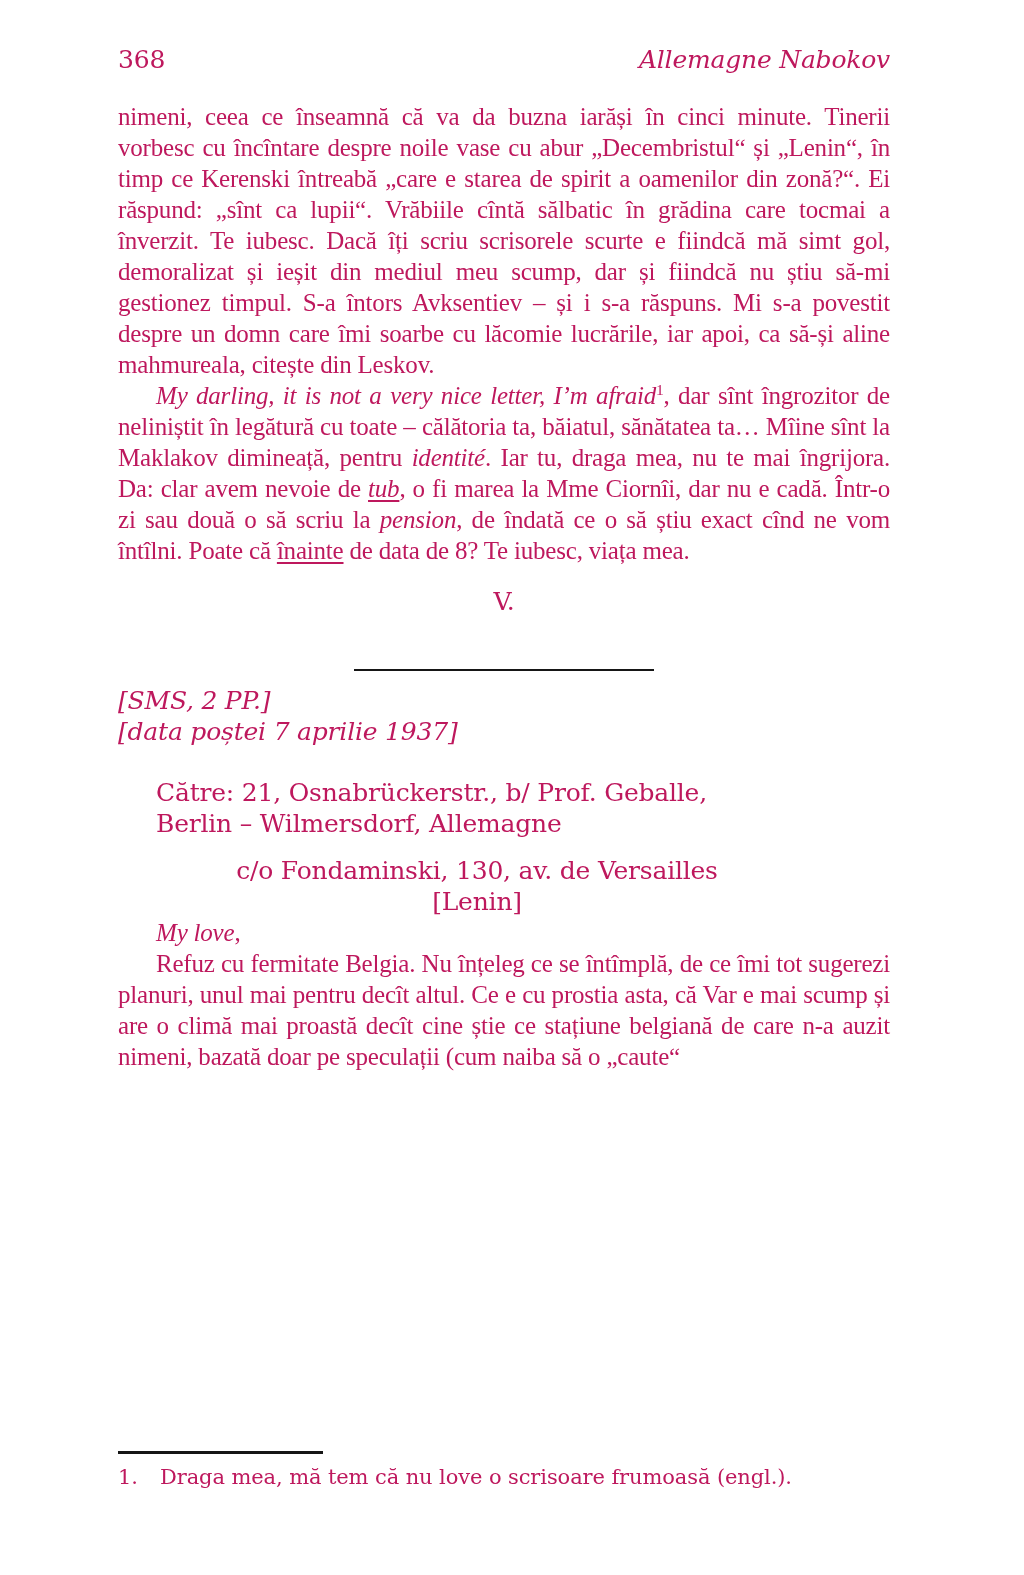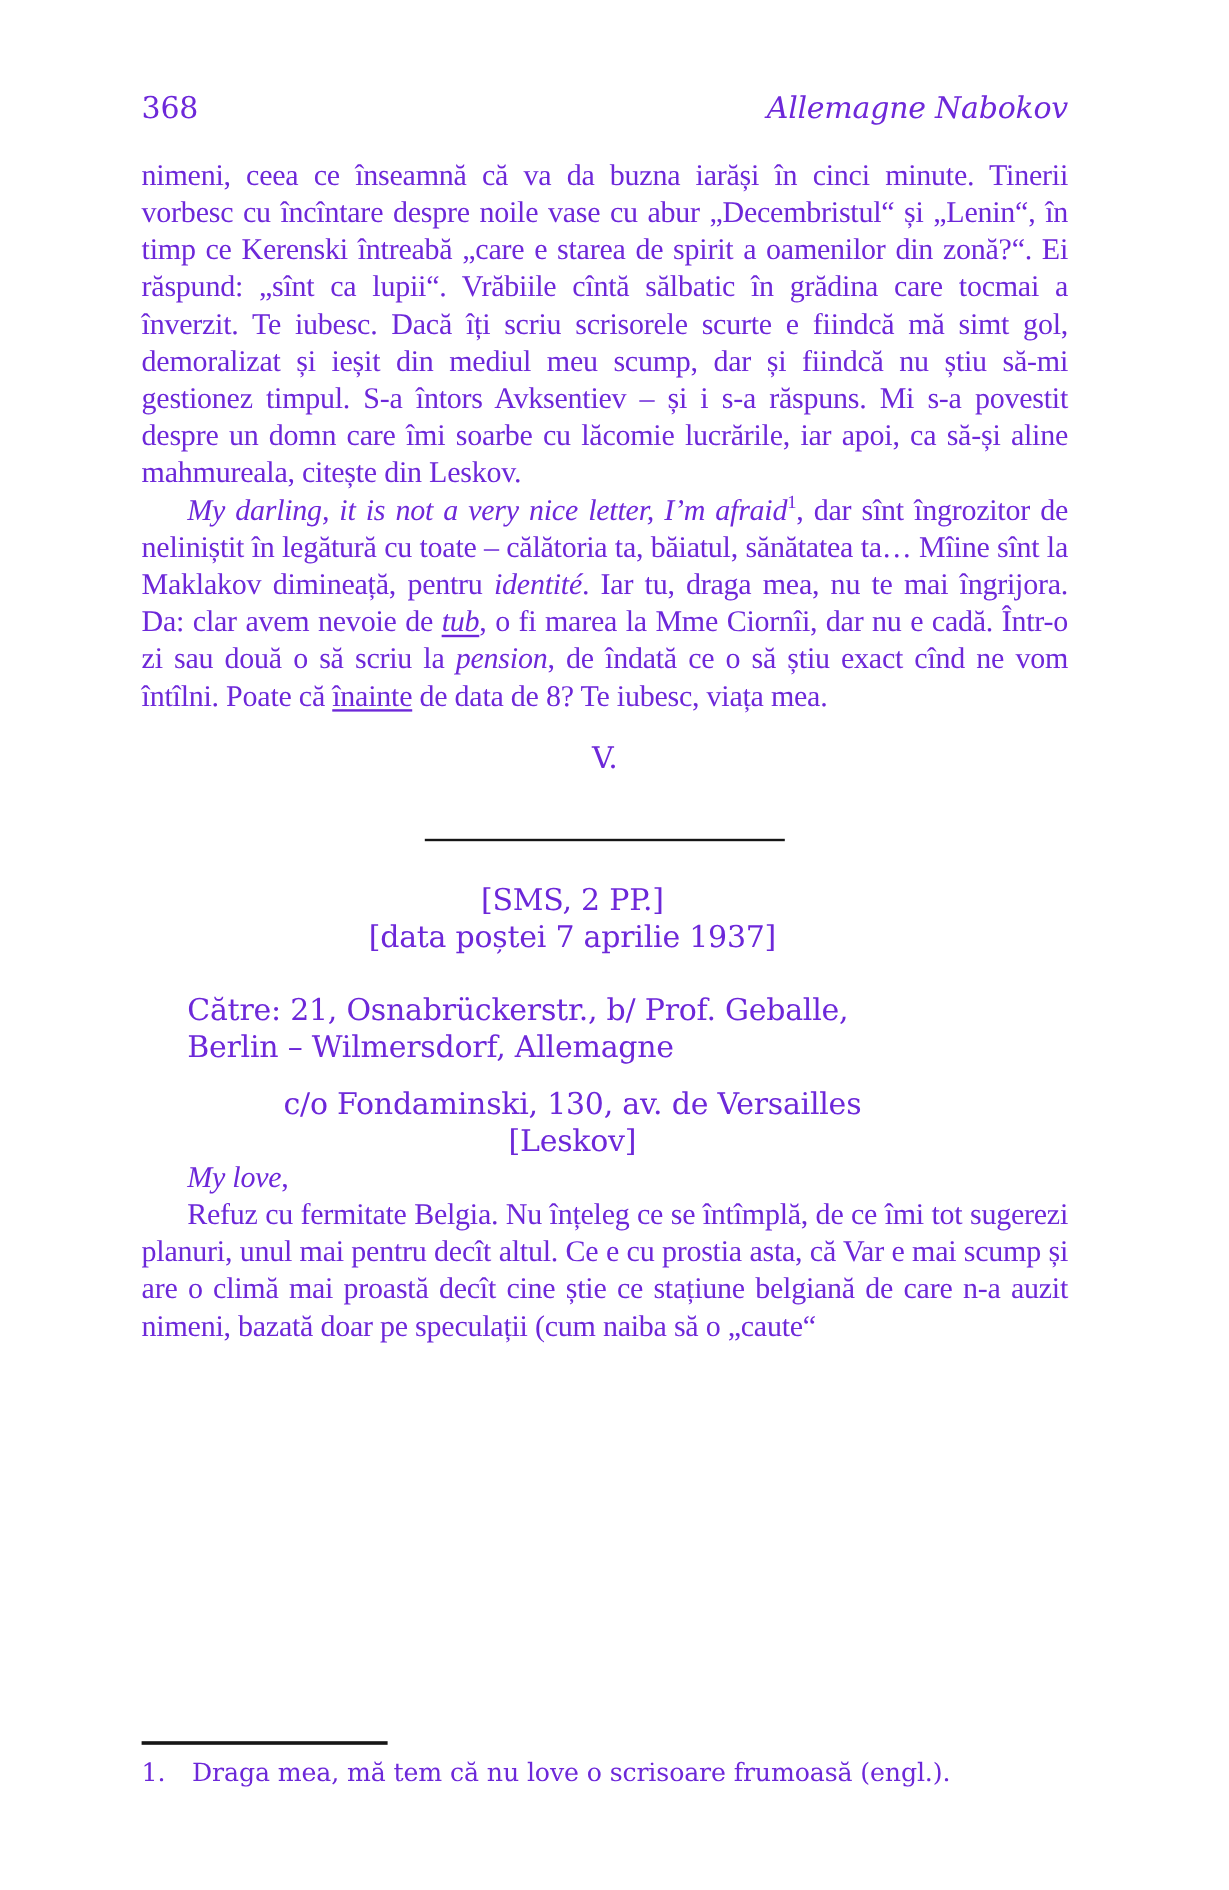--- a/index.html
+++ b/index.html
@@ -6,26 +6,26 @@
     margin: 0;
     padding: 0;
     background: #ffffff;
   }
   .page {
     position: relative;
     width: 1024px;
     height: 1575px;
     box-sizing: border-box;
     background: #ffffff;
-    color: #6d28d9;
+    color: #be185d;
     font-family: "DejaVu Serif", "Liberation Serif", serif;
     font-size: 25px;
     line-height: 31px;
     letter-spacing: -0.2px;
-    padding: 74px 134px 84px 118px;
+    padding: 44px 134px 84px 118px;
     display: flex;
     flex-direction: column;
     overflow: hidden;
   }
   .running-header {
     display: flex;
     justify-content: space-between;
     align-items: baseline;
     margin-bottom: 26px;
   }
@@ -52,23 +52,24 @@
     margin-top: 20px;
     text-align: center;
   }
   .divider {
     width: 300px;
     height: 0;
     border-top: 2px solid #161616;
     margin: 52px auto 0 auto;
   }
   .meta-block {
-    margin-top: 33px;
-    text-align: center;
+    margin-top: 14px;
+    text-align: left;
     padding-right: 54px;
+    font-style: italic;
   }
   .address-to {
     margin-top: 30px;
     padding-left: 38px;
   }
   .address-careof {
     margin-top: 16px;
     text-align: center;
     padding-right: 54px;
   }
@@ -117,21 +118,21 @@
     <div>[data poștei 7 aprilie 1937]</div>
   </div>
 
   <div class="address-to">
     <div>Către: 21, Osnabrückerstr., b/ Prof. Geballe,</div>
     <div>Berlin – Wilmersdorf, Allemagne</div>
   </div>
 
   <div class="address-careof">
     <div>c/o Fondaminski, 130, av. de Versailles</div>
-    <div>[Leskov]</div>
+    <div>[Lenin]</div>
   </div>
 
   <p class="para indent salutation"><span class="italic">My love</span><span>,</span></p>
 
   <p class="para indent"><span>Refuz cu fermitate Belgia. Nu înțeleg ce se întîmplă, de ce îmi tot sugerezi planuri, unul mai pentru decît altul. Ce e cu prostia asta, că Var e mai scump și are o climă mai proastă decît cine știe ce stațiune belgiană de care n-a auzit nimeni, bazată doar pe speculații (cum naiba să o „caute“</span></p>
 
   <div class="footnote">
     <div class="footnote-rule"></div>
     <div class="footnote-line">
       <span class="footnote-marker">1.</span>

